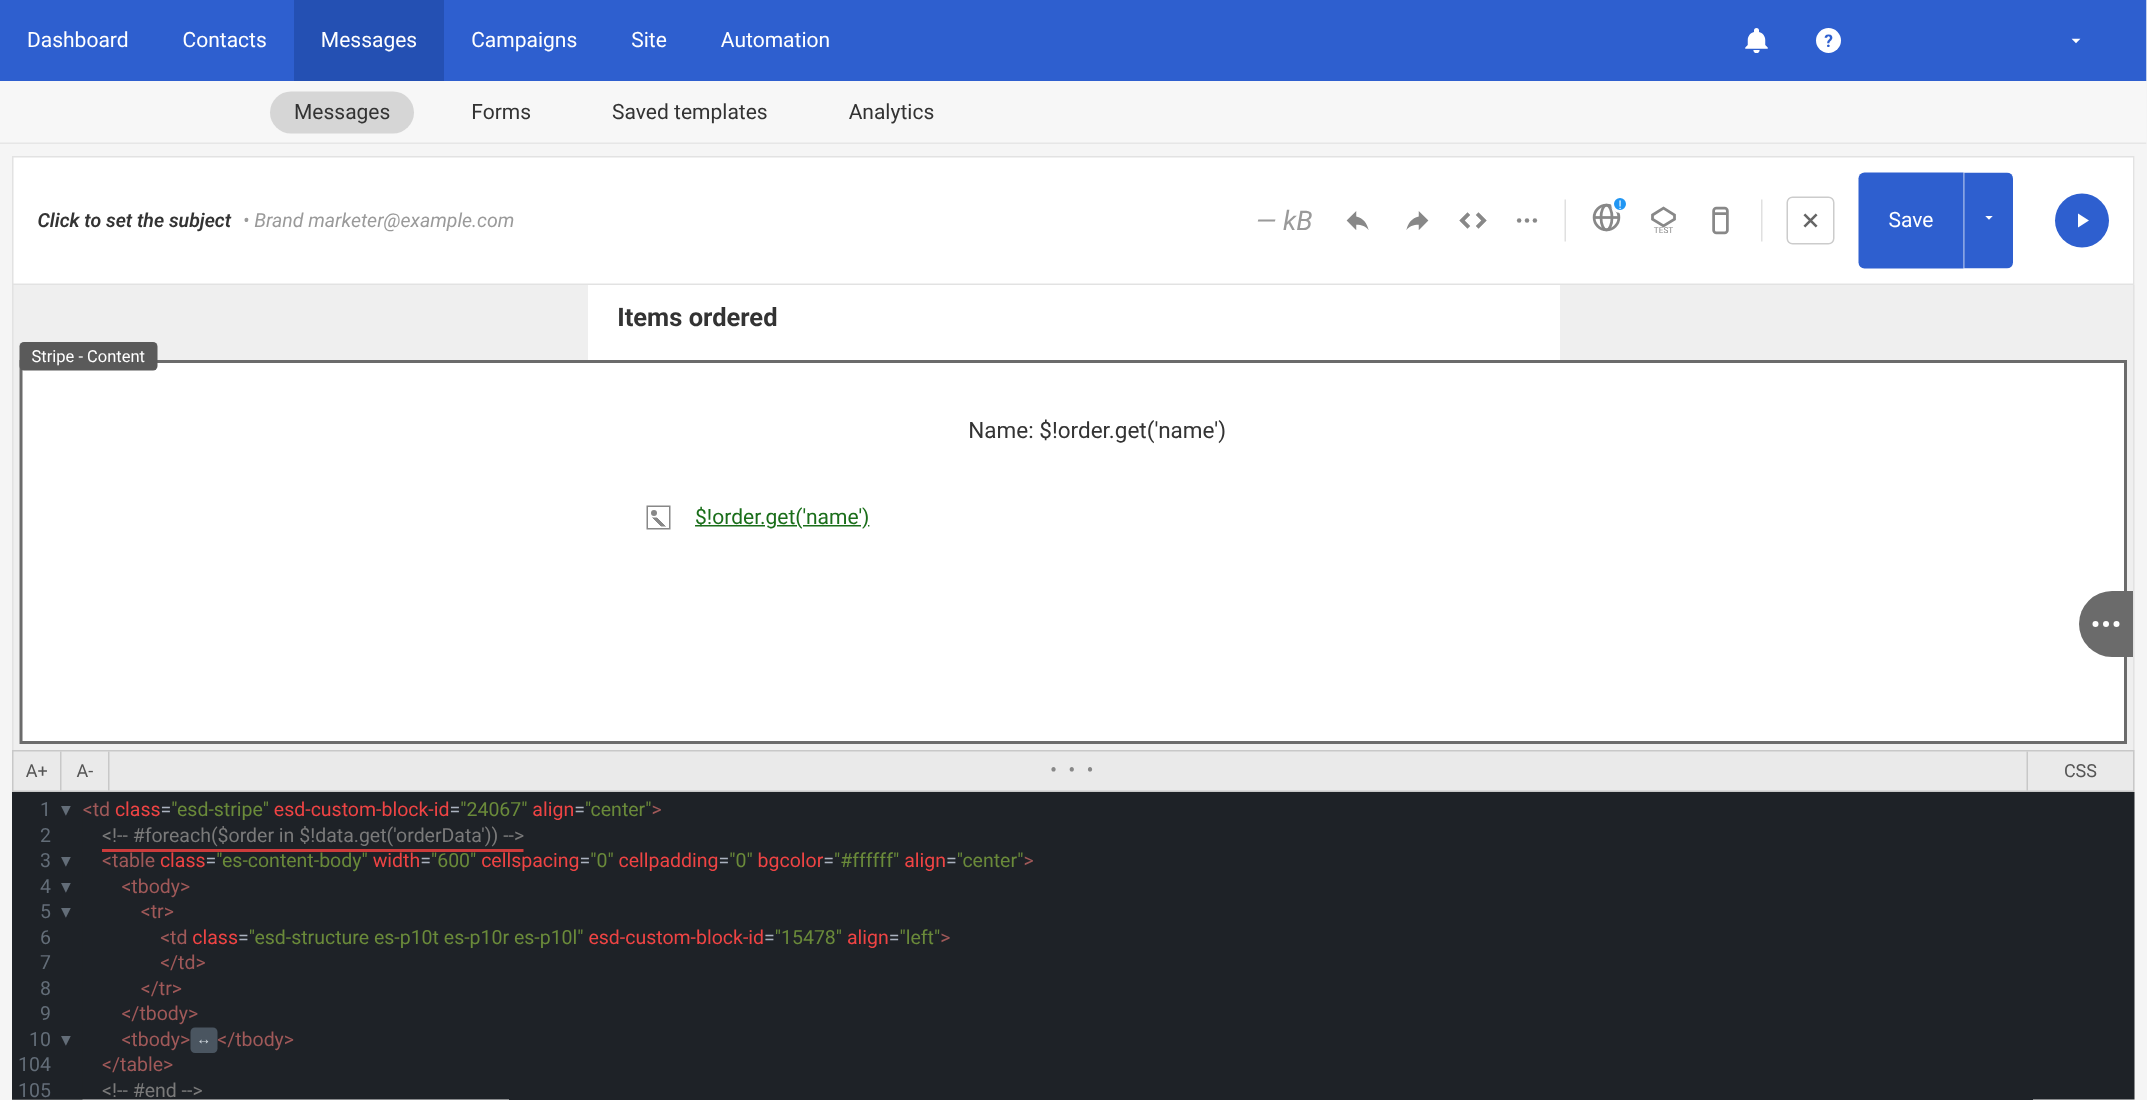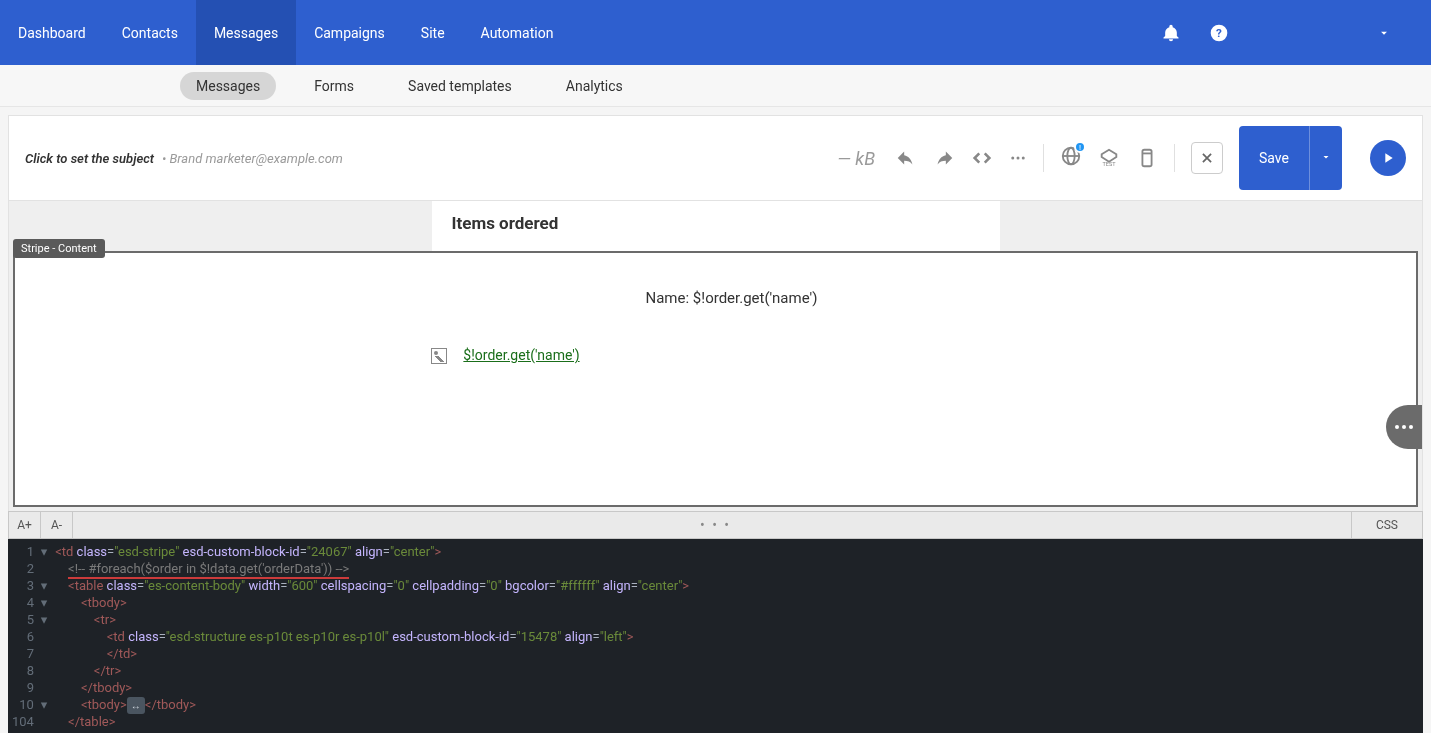--- a/index.html
+++ b/index.html
@@ -1,19 +1,19 @@
 <!DOCTYPE html>
 <html><head>
 <meta charset="utf-8">
 <style>
 * { margin: 0; padding: 0; box-sizing: border-box; font-family: -apple-system, BlinkMacSystemFont, "Segoe UI", Roboto, sans-serif; }
 body { background: #f5f5f5; width: 1431px; height: 733px; overflow: hidden; position: relative; }
 
 
-.topnav { background: #2e5fcf; height: 65px; display: flex; align-items: center; color: #fff; }
+.topnav { background: #2e5fcf; height: 54px; display: flex; align-items: center; color: #fff; }
 .topnav-left { display: flex; height: 100%; }
 .topnav-item { padding: 0 18px; height: 100%; display: flex; align-items: center; font-size: 14px; cursor: pointer; }
 .topnav-item.active { background: #2450b3; }
 .topnav-right { margin-left: auto; display: flex; align-items: center; gap: 28px; padding-right: 40px; }
 .topnav-icon { width: 20px; height: 20px; fill: #fff; cursor: pointer; }
 .chev { width: 14px; height: 14px; fill: #fff; cursor: pointer; margin-left: 120px; }
 
 
 .subnav { background: #f7f7f7; height: 42px; display: flex; align-items: center; padding-left: 180px; gap: 22px; border-bottom: 1px solid #e6e6e6; }
 .subnav-item { font-size: 14px; color: #333; padding: 6px 16px; border-radius: 16px; cursor: pointer; }
@@ -33,21 +33,21 @@
 .globe-wrap { position: relative; }
 .badge-dot { position: absolute; top: -4px; right: -4px; width: 12px; height: 12px; background: #2196f3; border-radius: 50%; border: 2px solid #fff; font-size: 8px; color: #fff; display: flex; align-items: center; justify-content: center; }
 .close-btn { width: 32px; height: 32px; border: 1px solid #ccc; border-radius: 4px; display: flex; align-items: center; justify-content: center; cursor: pointer; background: #fff; }
 .save-group { display: flex; }
 .save-btn { background: #2e5fcf; color: #fff; border: none; padding: 24px 20px; font-size: 14px; border-radius: 4px 0 0 4px; cursor: pointer; }
 .save-drop { background: #2e5fcf; border: none; border-left: 1px solid rgba(255,255,255,.3); padding: 8px 10px; border-radius: 0 4px 4px 0; cursor: pointer; }
 .play-btn { width: 36px; height: 36px; background: #2e5fcf; border: none; border-radius: 50%; display: flex; align-items: center; justify-content: center; cursor: pointer; margin-left: 12px; }
 
 
 .canvas { margin: 0 8px; background: #efefef; border-left: 1px solid #e2e2e2; border-right: 1px solid #e2e2e2; position: relative; height: 310px; }
-.email-body { background: #fff; width: 568px; margin: 0 auto; padding: 12px 20px; }
+.email-body { background: #fff; width: 648px; margin: 0 auto; padding: 12px 20px; }
 .items-title { font-size: 17px; font-weight: 700; color: #333; margin-bottom: 6px; }
 .stripe-label { position: absolute; left: 4px; top: 38px; background: #5a5a5a; color: #fff; font-size: 11px; padding: 3px 8px; border-radius: 3px; z-index: 2; }
 .selected-stripe { position: absolute; left: 4px; right: 4px; top: 50px; height: 256px; border: 2px solid #6b6b6b; background: #fff; }
 .stripe-inner { width: 660px; margin: 0 auto; padding: 30px 20px; height: 100%; }
 .order-row { display: flex; gap: 40px; align-items: flex-start; margin-top: 6px; }
 .order-img-col { width: 200px; text-align: center; padding-top: 56px; }
 .broken-img { display: inline-block; width: 16px; height: 16px; border: 1px solid #888; position: relative; vertical-align: middle; margin-right: 12px; }
 .broken-img::before { content: ""; position: absolute; left: 2px; top: 2px; width: 4px; height: 4px; border-radius: 50%; background: #888; }
 .broken-img::after { content: ""; position: absolute; left: 2px; bottom: 1px; right: 1px; height: 6px; background: linear-gradient(45deg, transparent 40%, #888 40%, #888 60%, transparent 60%); }
 .img-link { color: #1a6e1a; text-decoration: underline; font-size: 14px; }
@@ -63,21 +63,21 @@
 .font-btn { width: 32px; height: 100%; display: flex; align-items: center; justify-content: center; font-size: 12px; color: #555; cursor: pointer; border-right: 1px solid #c8c8c8; }
 .drag-handle { position: absolute; left: 50%; transform: translateX(-50%); color: #888; font-size: 14px; letter-spacing: 2px; cursor: ns-resize; }
 .css-btn { position: absolute; right: 0; height: 100%; padding: 0 24px; display: flex; align-items: center; font-size: 12px; color: #555; border-left: 1px solid #c8c8c8; cursor: pointer; }
 .editor { margin: 0 8px; background: #1e2227; height: 225px; display: flex; font-family: "Consolas", "Monaco", monospace; font-size: 13px; line-height: 17px; overflow: hidden; }
 .gutter { background: #1e2227; color: #636d78; text-align: right; padding: 4px 8px 4px 4px; user-select: none; }
 .gutter div { height: 17px; }
 .fold { color: #636d78; display: inline-block; width: 10px; }
 .code { padding: 4px 0; color: #abb2bf; white-space: pre; }
 .code div { height: 17px; position: relative; }
 .t-tag { color: #a05959; }
-.t-attr { color: #c4b5fd; text-align: center; }
+.t-attr { color: #ef4444; text-align: center; }
 .t-op { color: #abb2bf; }
 .t-str { color: #6a8a3a; }
 .t-cmt { color: #7a7a7a; }
 .underline-red { border-bottom: 2px solid #cc3b3b; display: inline-block; }
 .fold-marker { background: #4a5560; color: #cfd6dd; border-radius: 3px; padding: 0 4px; font-size: 10px; display: inline-block; vertical-align: middle; }
 </style>
 </head>
 <body>
 
 <div class="topnav">

